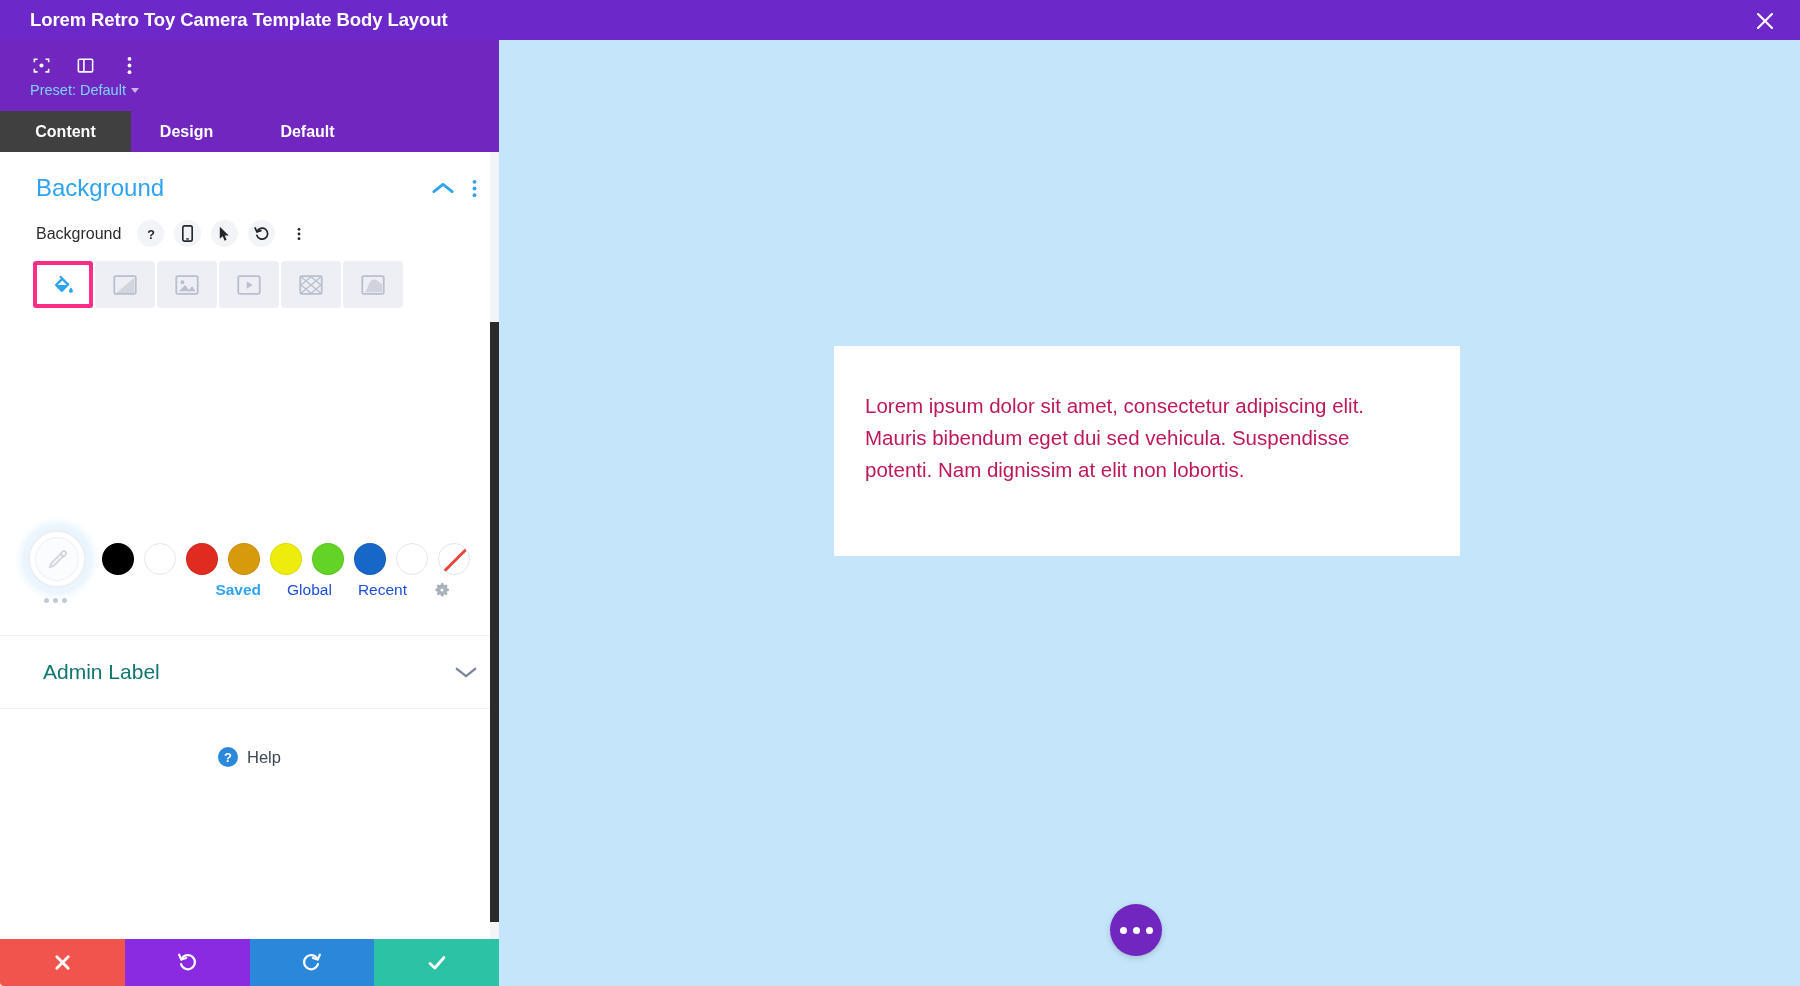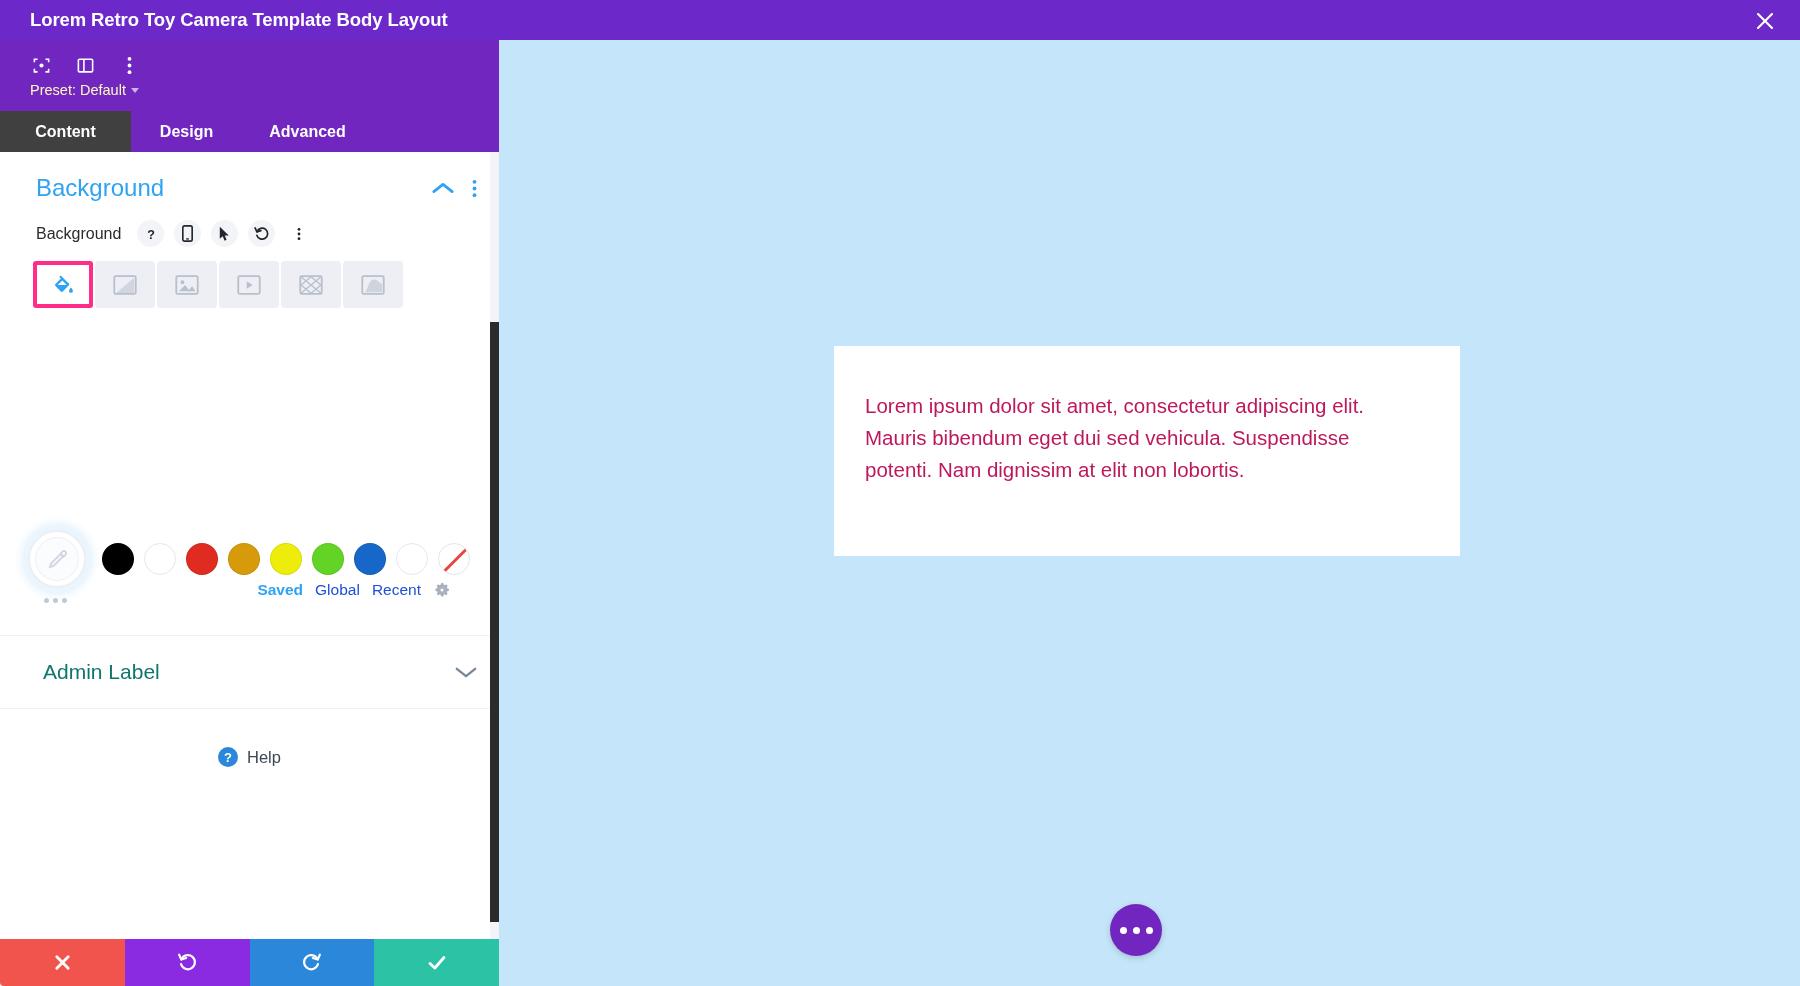--- a/index.html
+++ b/index.html
@@ -62,21 +62,21 @@
   }
   .mod-icons { display: flex; align-items: center; gap: 22px; padding-right: 5px; }
   .mod-icon {
     width: 22px; height: 22px;
     display: flex; align-items: center; justify-content: center;
     color: #fff; cursor: pointer;
   }
   .mod-icon svg { display: block; }
   .preset {
     font-size: 14.5px;
-    color: #fef9c3;
+    color: #7dd3fc;
     margin-top: 6px;
     cursor: pointer;
     display: inline-flex;
     align-items: center;
     gap: 5px;
   }
   .caret-dn {
     width: 0; height: 0;
     border-left: 4px solid transparent;
     border-right: 4px solid transparent;
@@ -224,21 +224,21 @@
     align-items: center;
     margin: 10px 0 0 16px;
     gap: 4px;
   }
   .dot3 { width: 5px; height: 5px; border-radius: 50%; background: #c3c9d4; }
 
   .saved-row {
     display: flex;
     align-items: center;
     justify-content: flex-end;
-    gap: 12px;
+    gap: 26px;
     padding: 0 48px 0 0;
     margin-top: -22px;
     text-align: center;
   }
   .saved-tab {
     font-size: 15.5px;
     cursor: pointer;
     color: #1d4ed8;
   }
   .saved-tab.active { color: #2ea3f2; font-weight: bold; }
@@ -408,21 +408,21 @@
     </div>
 
     <div class="tabs">
       <div class="tab w1 active">
         <span>Content</span>
       </div>
       <div class="tab w2">
         <span>Design</span>
       </div>
       <div class="tab w3">
-        <span>Advanced</span>
+        <span>Default</span>
       </div>
     </div>
 
     <div class="panel-body">
 
       <div class="section-head">
         <div class="section-title">Background</div>
         <span class="sec-collapse">
           <svg width="22" height="14" viewBox="0 0 24 14" fill="none" stroke="currentColor" stroke-width="3" stroke-linecap="round" stroke-linejoin="round">
             <polyline points="2,11 12,3 22,11"></polyline>

